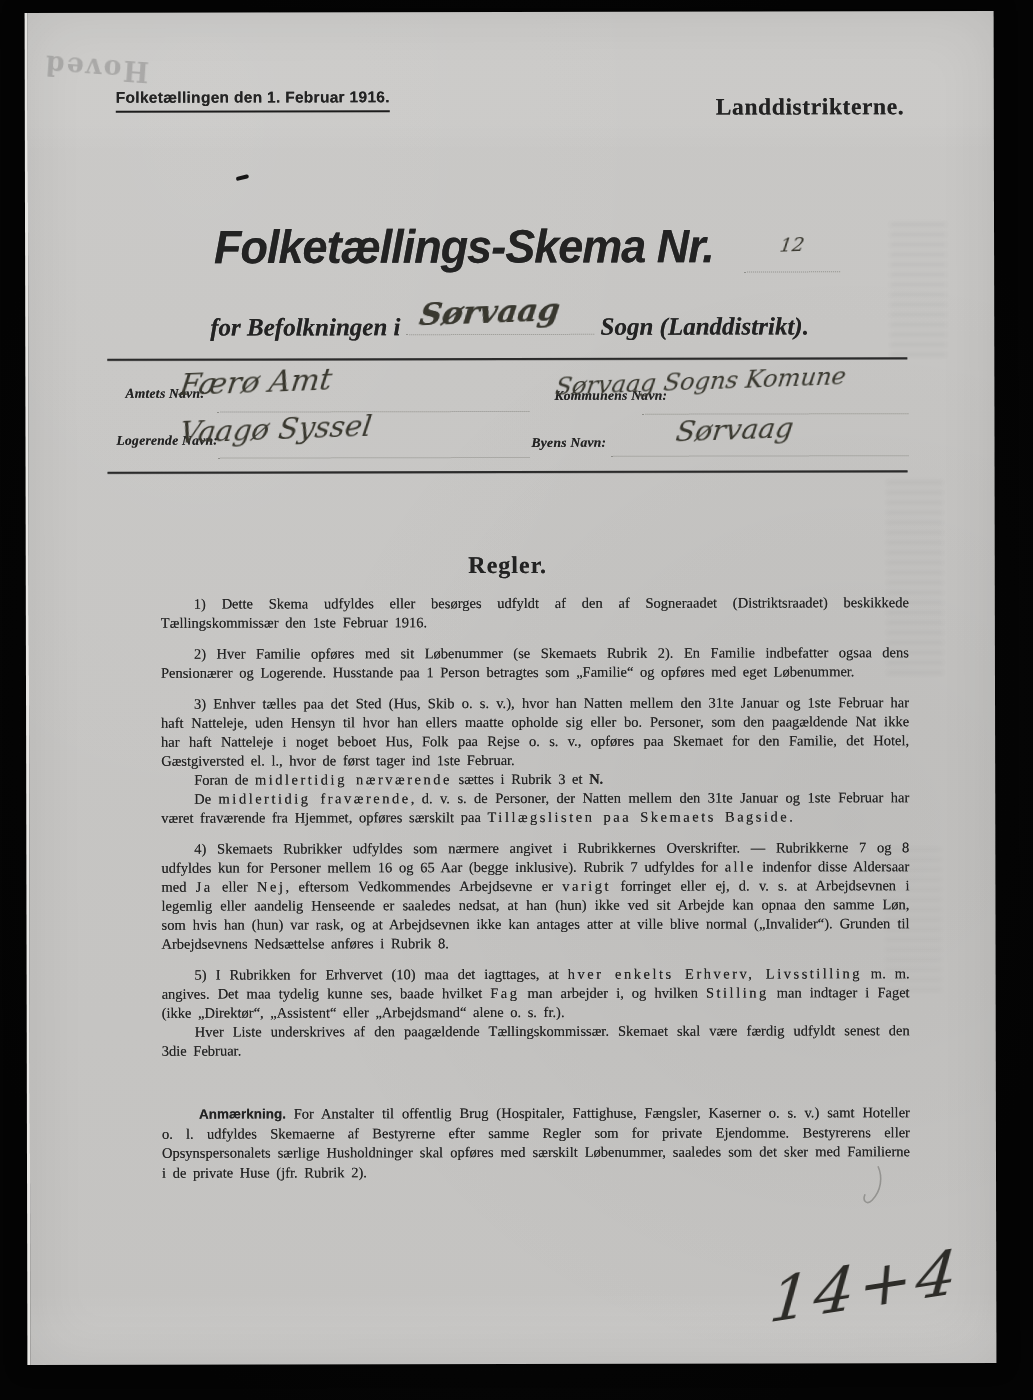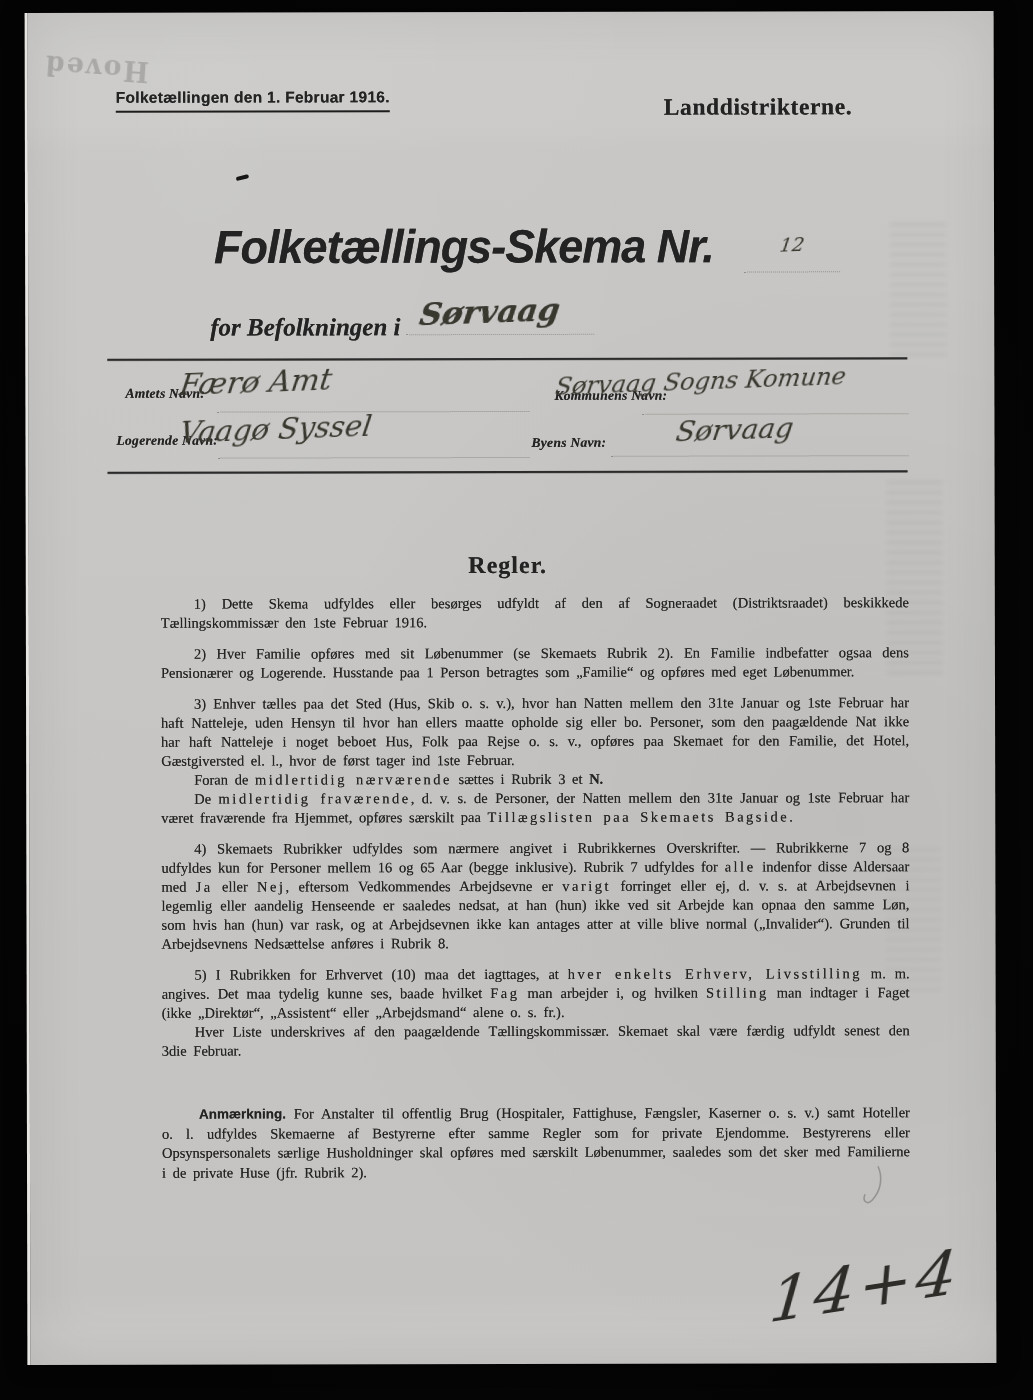--- a/index.html
+++ b/index.html
@@ -32,21 +32,21 @@
     position:absolute;left:16px;top:40px;
     font:700 27px "DejaVu Serif",serif;letter-spacing:2px;
     color:rgba(45,45,45,.22);transform:rotate(184deg);filter:blur(.6px);
   }
   .hdr-left{
     position:absolute;left:88px;top:76px;
     font:700 15.5px "Liberation Sans",sans-serif;letter-spacing:.3px;
     border-bottom:2px solid #1d1d1d;padding-bottom:4px;
   }
   .hdr-right{
-    position:absolute;left:636px;top:82px;
+    position:absolute;left:688px;top:82px;
     font:700 23.5px "Liberation Serif",serif;letter-spacing:.6px;
   }
   .dash-mark{position:absolute;left:208px;top:163px;width:13px;height:4px;
     background:#161616;border-radius:2px;transform:rotate(-14deg);}
   .title-main{
     position:absolute;left:186px;top:209px;
     font:italic 700 45px "Liberation Sans",sans-serif;letter-spacing:-1px;
     transform:scaleY(1.04);
   }
   .title-nr{
@@ -125,20 +125,21 @@
     <div class="title-main print">Folketællings-Skema Nr.</div>
     <div class="title-nr">
       <span class="hand">12</span>
     </div>
 
     <div class="subtitle print">
       <span>for Befolkningen i</span>
       <span class="sub-blank">
         <span class="hand">Sørvaag</span>
       </span>
+      <span>Sogn (Landdistrikt).</span>
     </div>
 
     <div class="rule-line line-top"></div>
 
     <div class="field-label print" style="left:88px;top:373px;margin-left:9px;">Amtets Navn:</div>
     <div class="dotline" style="left:189px;top:398px;width:312px;"></div>
     <div class="fval" style="left:152px;top:352px;">
       <span class="hand" style="font-size:30px;">Færø Amt</span>
     </div>
 

